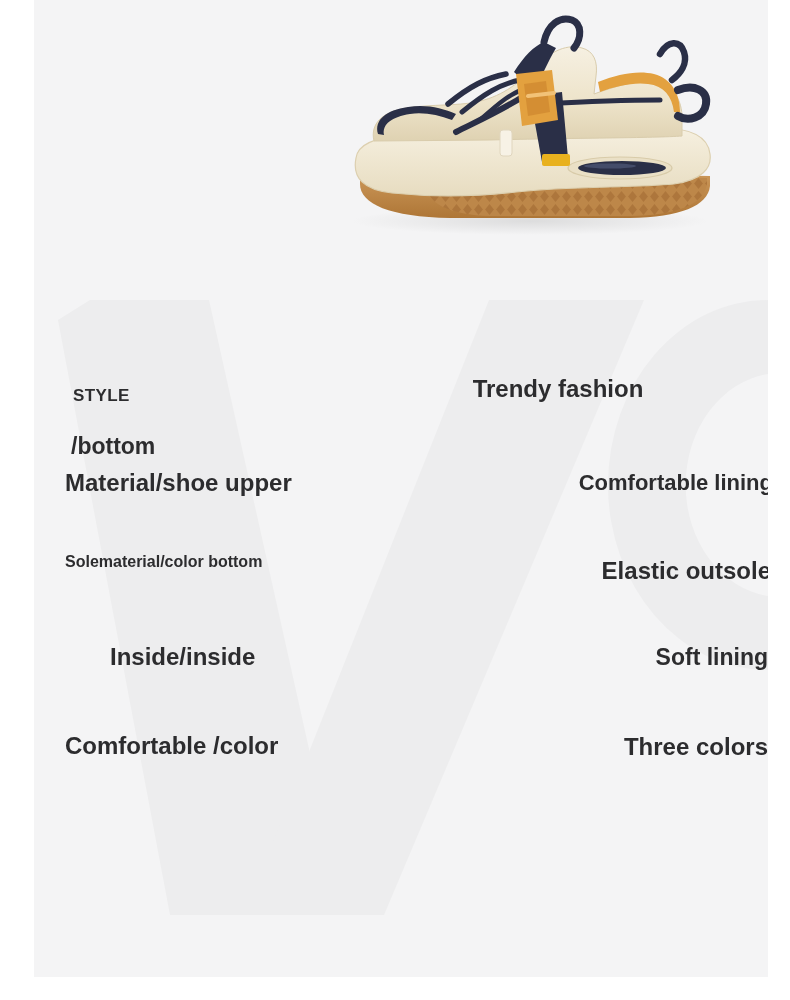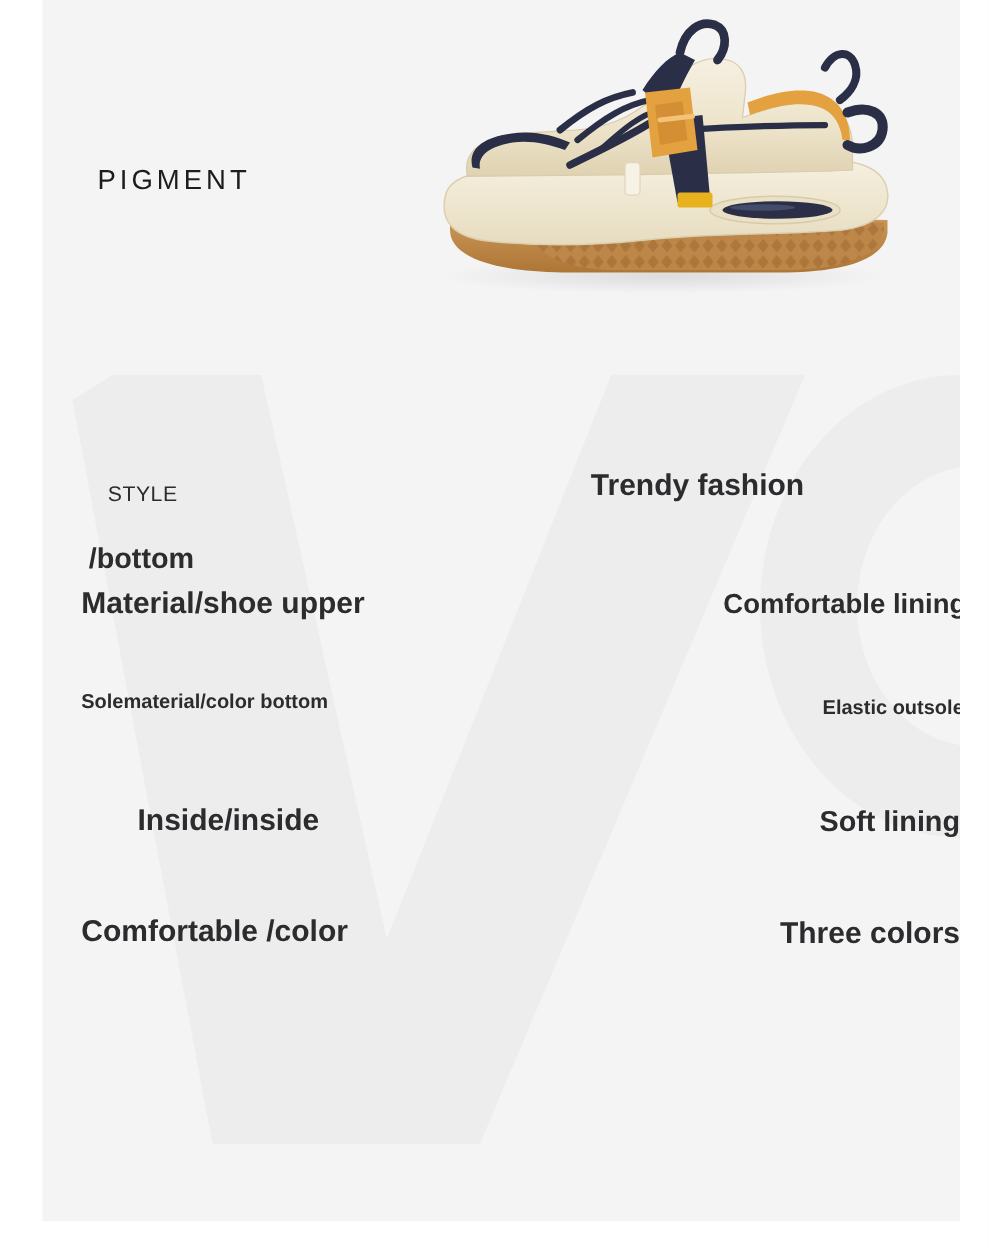--- a/index.html
+++ b/index.html
@@ -86,38 +86,37 @@
   }
   .spec-value {
     position: absolute;
     color: #2c2c2e;
     font-weight: 700;
     white-space: nowrap;
     line-height: 1.12;
   }
   .spec-label-sub {
     display: block;
-    font-weight: 400;
+    font-weight: 700;
     letter-spacing: 0.4px;
-    text-align: center;
   }
 
   
   .r0 { top: 360px; }
   .r0 .spec-label { top: 0; font-size: 23px; left: 37px; }
   .r0 .spec-label-sub { font-size: 17px; margin-bottom: 3px; margin-left: 2px; }
   .r0 .spec-value { top: 16px; left: 314px; width: 420px; text-align: center; font-size: 24px; }
 
   .r1 { top: 470px; }
   .r1 .spec-label { top: 0; font-size: 24px; }
   .r1 .spec-value { top: 1px; left: 314px; width: 425px; text-align: right; font-size: 22px; }
 
   .r2 { top: 553px; }
   .r2 .spec-label { top: 0; font-size: 16px; }
-  .r2 .spec-value { top: 5px; left: 314px; width: 423px; text-align: right; font-size: 16px; }
+  .r2 .spec-value { top: 5px; left: 314px; width: 423px; text-align: right; font-size: 24px; }
 
   .r3 { top: 644px; }
   .r3 .spec-label { top: 0; font-size: 24px; margin-left: 45px; }
   .r3 .spec-value { top: 1px; left: 314px; width: 420px; text-align: right; font-size: 23px; }
 
   .r4 { top: 733px; }
   .r4 .spec-label { top: 0; font-size: 24px; }
   .r4 .spec-value { top: 1px; left: 314px; width: 420px; text-align: right; font-size: 24px; }
 </style>
 </head>
@@ -127,21 +126,20 @@
   <div class="panel">
 
     <svg class="watermark" viewBox="0 0 734 977" preserveAspectRatio="none" aria-hidden="true">
       <g fill="#ededee">
         <polygon points="56,300 175,300 312,915 136,915 24,320"></polygon>
         <polygon points="455,300 610,300 350,915 210,915"></polygon>
         <path d="M734,300 a160,185 0 0 0 0,370 l0,-74 a95,112 0 0 1 0,-222 z"></path>
       </g>
     </svg>
 
-    <div class="title">PIGMENT</div>
 
     <svg class="shoe-photo" viewBox="0 0 400 232" aria-hidden="true">
       <defs>
         <linearGradient id="upperGrad" x1="0" y1="0" x2="0" y2="1">
           <stop offset="0%" stop-color="#F6F0E2"></stop>
           <stop offset="60%" stop-color="#EDE3C9"></stop>
           <stop offset="100%" stop-color="#DFD2B2"></stop>
         </linearGradient>
         <linearGradient id="midGrad" x1="0" y1="0" x2="0" y2="1">
           <stop offset="0%" stop-color="#F6F0E0"></stop>

